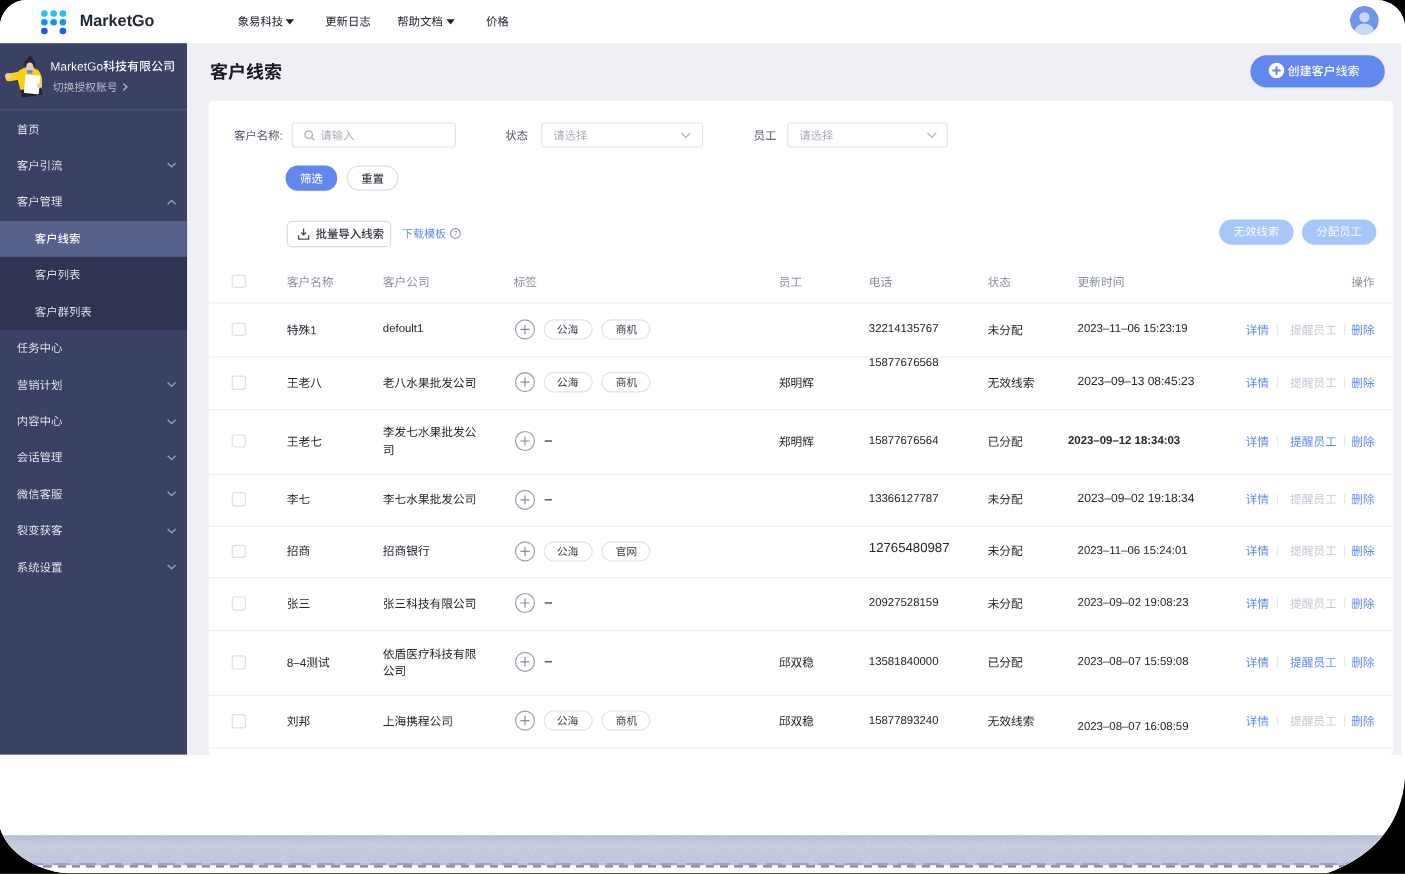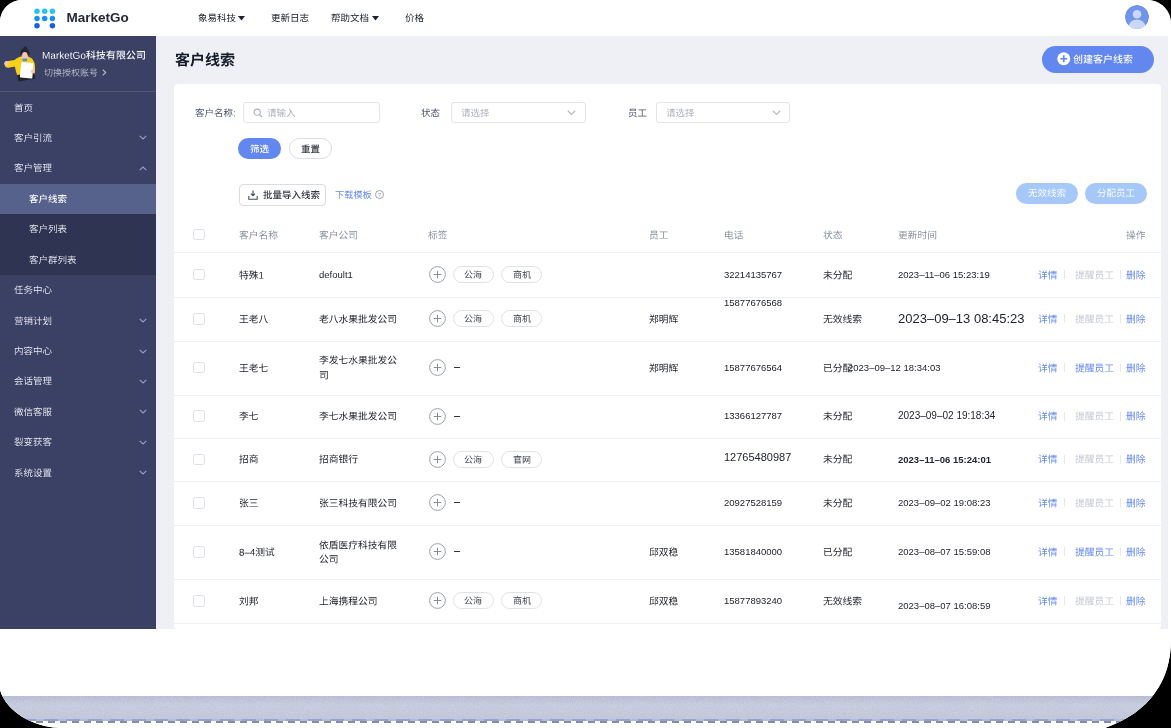--- a/index.html
+++ b/index.html
@@ -235,27 +235,27 @@
     </svg>
 <div class="pill" style="left:452.5px;top:592.35px;width:41px"></div>
 <div class="pill" style="left:501.0px;top:592.35px;width:41px"></div>
 <div class="vbar" style="left:1119.5px;top:596.35px"></div>
 <div class="vbar" style="left:1063.5px;top:596.35px"></div>
 <div class="tx" style="left:66.5px;top:9.25px;font-size:13.5px;line-height:18px;color:#222a39;font-weight:700">MarketGo</div>
 <div class="tx" style="left:319.0px;top:267.75px;font-size:9.5px;line-height:14px;color:#22262e;font-weight:400">defoult1</div>
 <div class="tx" style="left:724.0px;top:267.75px;font-size:9.5px;line-height:14px;color:#22262e;font-weight:400">32214135767</div>
 <div class="tx" style="left:898.0px;top:267.75px;font-size:9.5px;line-height:14px;color:#22262e;font-weight:400">2023–11–06 15:23:19</div>
 <div class="tx" style="left:724.0px;top:296px;font-size:9.5px;line-height:14px;color:#22262e;font-weight:400">15877676568</div>
-<div class="tx" style="left:898.0px;top:312.00px;font-size:13px;line-height:14px;color:#22262e;font-weight:400">2023–09–13 08:45:23</div>
+<div class="tx" style="left:898.0px;top:312.00px;font-size:10px;line-height:14px;color:#22262e;font-weight:400">2023–09–13 08:45:23</div>
 <div class="tx" style="left:724.0px;top:360.85px;font-size:9.5px;line-height:14px;color:#22262e;font-weight:400">15877676564</div>
-<div class="tx" style="left:848px;top:360.85px;font-size:9.5px;line-height:14px;color:#22262e;font-weight:400">2023–09–12 18:34:03</div>
+<div class="tx" style="left:890px;top:360.85px;font-size:9.5px;line-height:14px;color:#22262e;font-weight:700">2023–09–12 18:34:03</div>
 <div class="tx" style="left:724.0px;top:409.40px;font-size:9.5px;line-height:14px;color:#22262e;font-weight:400">13366127787</div>
 <div class="tx" style="left:898.0px;top:409.40px;font-size:10px;line-height:14px;color:#22262e;font-weight:400">2023–09–02 19:18:34</div>
 <div class="tx" style="left:724.0px;top:450px;font-size:11px;line-height:14px;color:#22262e;font-weight:400">12765480987</div>
-<div class="tx" style="left:898.0px;top:452.55px;font-size:9.5px;line-height:14px;color:#22262e;font-weight:700">2023–11–06 15:24:01</div>
+<div class="tx" style="left:898.0px;top:452.55px;font-size:9.5px;line-height:14px;color:#22262e;font-weight:400">2023–11–06 15:24:01</div>
 <div class="tx" style="left:724.0px;top:496.05px;font-size:9.5px;line-height:14px;color:#22262e;font-weight:400">20927528159</div>
 <div class="tx" style="left:898.0px;top:496.05px;font-size:9.5px;line-height:14px;color:#22262e;font-weight:400">2023–09–02 19:08:23</div>
 <div class="tx" style="left:724.0px;top:545.05px;font-size:9.5px;line-height:14px;color:#22262e;font-weight:400">13581840000</div>
 <div class="tx" style="left:898.0px;top:545.05px;font-size:9.5px;line-height:14px;color:#22262e;font-weight:400">2023–08–07 15:59:08</div>
 <div class="tx" style="left:724.0px;top:594.10px;font-size:9.5px;line-height:14px;color:#22262e;font-weight:400">15877893240</div>
 <div class="tx" style="left:898.0px;top:599px;font-size:9.5px;line-height:14px;color:#22262e;font-weight:400">2023–08–07 16:08:59</div>
 <svg class="t" style="left:197.5px;top:13.05px;width:38.0px;height:9.5px" viewBox="0 0 380 95">
       <path fill="#1d242f" d="M32 3C27 11 18 21 5 28C6 28 9 31 10 32C12 31 13 30 15 29V45H31C24 49 15 52 6 54C7 55 9 58 10 59C19 57 28 53 35 48C38 50 40 52 42 53C34 59 20 64 9 67C11 68 12 70 13 72C24 69 37 63 46 57C47 59 48 60 49 62C40 70 22 77 8 81C9 82 11 84 12 86C25 82 41 75 52 67C54 74 53 80 49 82C48 84 45 84 43 84C41 84 37 84 34 84C35 85 36 88 36 90C39 90 42 90 44 90C48 90 51 90 54 87C60 83 62 74 57 64L63 61C67 70 75 81 86 86C87 84 89 82 91 80C80 76 72 66 68 58C73 56 78 53 82 50L76 46C71 50 62 55 55 59C52 54 47 49 40 45L41 45H81V23H55C58 20 61 16 63 13L58 10L57 10H36C37 8 39 7 40 5ZM31 16H53C51 18 49 21 47 23H23C26 21 28 18 31 16ZM22 29H47C45 33 42 36 39 39H22ZM54 29H74V39H47C49 36 52 32 54 29Z M120 29H167V39H120ZM120 14H167V23H120ZM113 8V45H123C117 53 108 61 99 67C100 68 103 70 104 72C109 68 115 64 120 59H133C127 69 117 78 107 84C108 85 111 88 112 89C123 82 134 72 141 59H154C149 71 142 81 133 87C135 88 138 91 139 92C148 84 156 73 161 59H173C171 76 169 82 167 84C167 85 166 85 164 85C162 85 158 85 153 85C154 87 155 89 155 91C160 91 165 91 167 91C170 91 172 90 173 89C176 86 178 77 180 56C180 55 180 53 180 53H126C128 50 130 47 131 45H174V8Z M238 15C243 18 250 24 253 28L258 23C255 19 248 14 242 10ZM234 39C240 43 247 49 251 53L256 49C252 45 245 39 238 35ZM225 5C218 8 206 11 195 13C196 14 197 17 197 18C201 18 206 17 210 16V31H194V37H209C205 48 199 61 193 67C194 69 196 72 196 74C201 68 206 59 210 49V91H217V47C220 52 224 58 226 61L230 55C228 53 220 42 217 39V37H231V31H217V15C222 14 226 12 230 11ZM230 66 231 72 262 67V91H269V66L282 64L281 57L269 59V4H262V60Z M343 4V19H321V25H343V40H323V46H326L326 46C329 57 335 65 341 73C334 78 325 82 315 85C317 86 319 89 319 91C329 88 338 84 347 78C354 84 362 88 372 91C373 89 375 87 377 85C367 83 359 78 352 73C361 65 367 55 371 41L367 39L365 40H350V25H373V19H350V4ZM333 46H362C359 55 353 62 347 68C341 62 336 55 333 46ZM302 4V23H290V30H302V51C297 52 292 53 289 54L291 61L302 58V83C302 84 301 84 300 84C299 84 295 84 290 84C291 86 292 89 293 91C299 91 303 91 306 90C308 89 309 87 309 83V56L320 52L319 46L309 49V30H319V23H309V4Z"></path>
     </svg>
 <svg class="t" style="left:270.7px;top:13.05px;width:38.0px;height:9.5px" viewBox="0 0 380 95">

